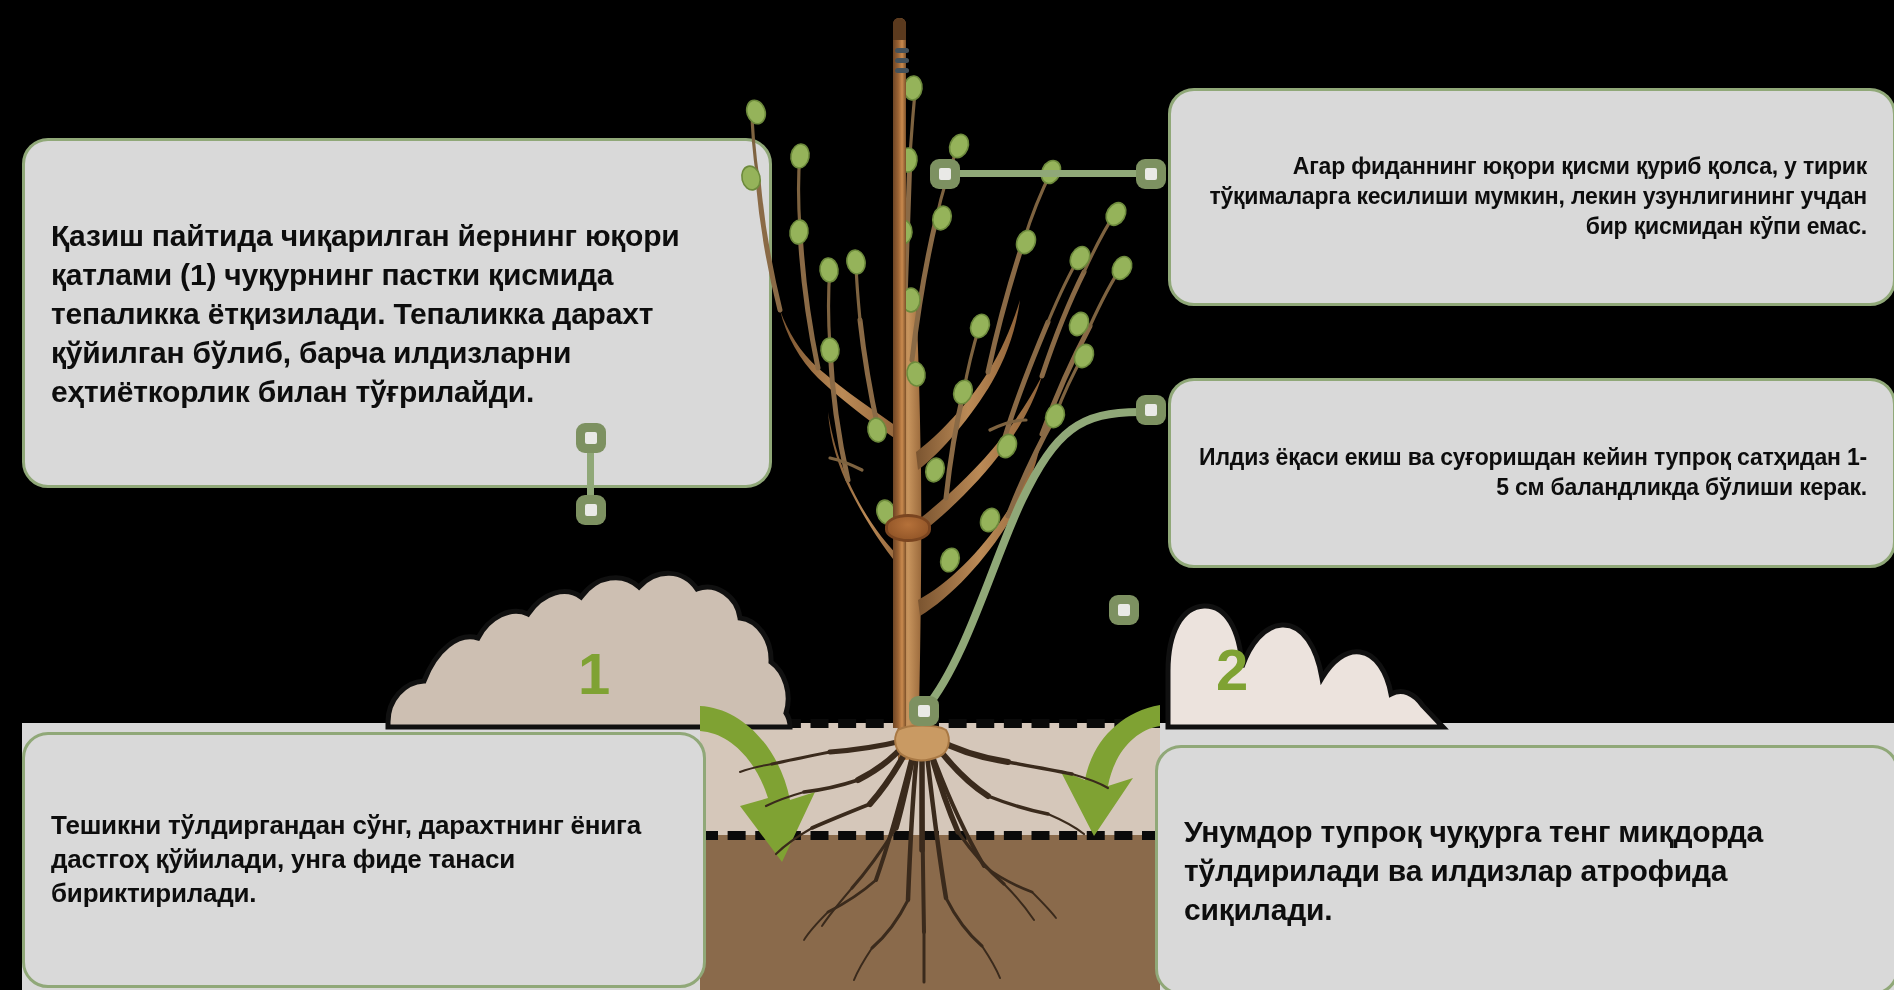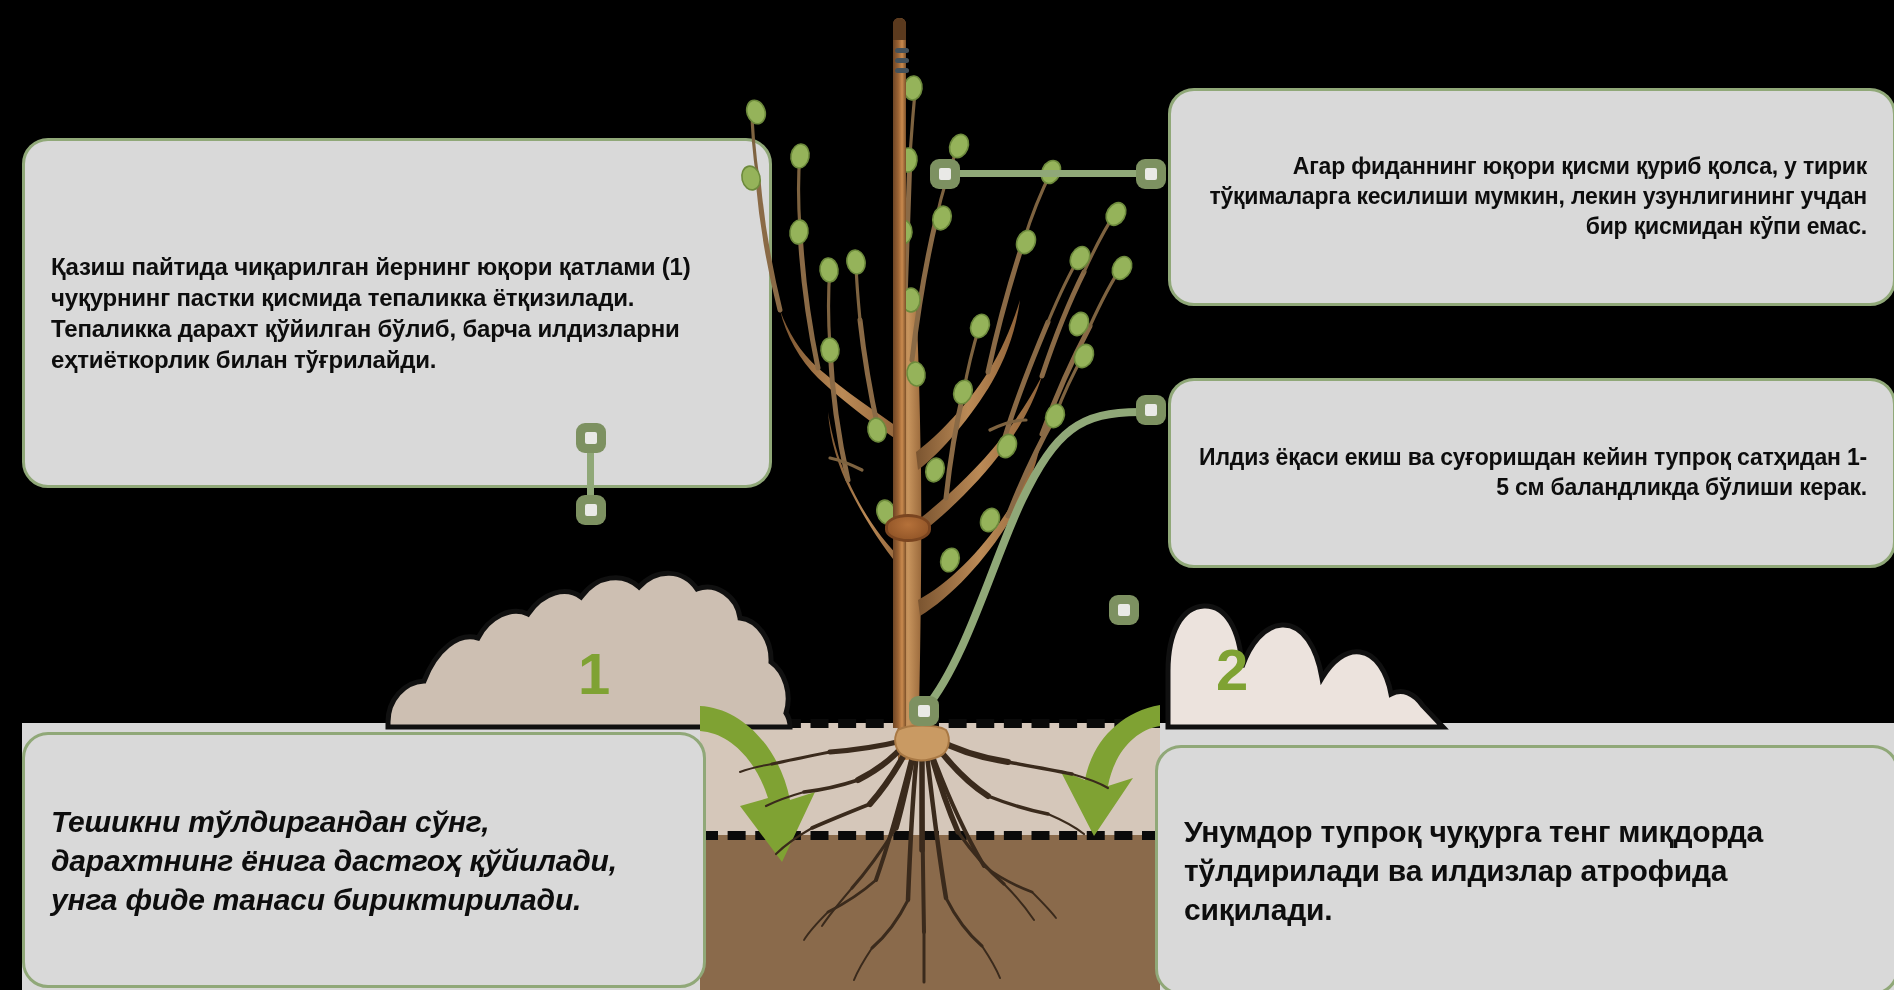--- a/index.html
+++ b/index.html
@@ -15,34 +15,34 @@
     background:#d9d9d9;
     border:3px solid #90a878;
     border-radius:26px;
     box-sizing:border-box;
     display:flex;align-items:center;
     padding:14px 26px;
   }
   .callout .txt{
     color:#0d0d0d;
     font-weight:bold;
-    font-size:24px;
+    font-size:30px;
     line-height:1.30;
     letter-spacing:-0.2px;
     white-space:pre-line;
   }
 
   #box-topleft   {left:22px;  top:138px; width:750px;  height:350px;}
   #box-topright  {left:1168px;top:88px;  width:728px;  height:218px;}
   #box-midright  {left:1168px;top:378px; width:728px;  height:190px;}
   #box-botleft   {left:22px;  top:732px; width:684px;  height:256px;}
   #box-botright  {left:1155px;top:745px; width:744px;  height:250px;}
 
   #box-topright .txt,#box-midright .txt{font-size:23px;text-align:right;}
-  #box-botleft .txt{font-size:30px;font-style:italic;}
+  #box-botleft .txt{font-size:26px;}
   #box-botright .txt{font-size:30px;}
 
   
   .node{
     position:absolute;width:30px;height:30px;border-radius:9px;
     background:#7d9161;box-sizing:border-box;
     display:flex;align-items:center;justify-content:center;
     z-index:40;
   }
   .node i{display:block;width:12px;height:12px;background:#e9e9e6;border-radius:2px;}

